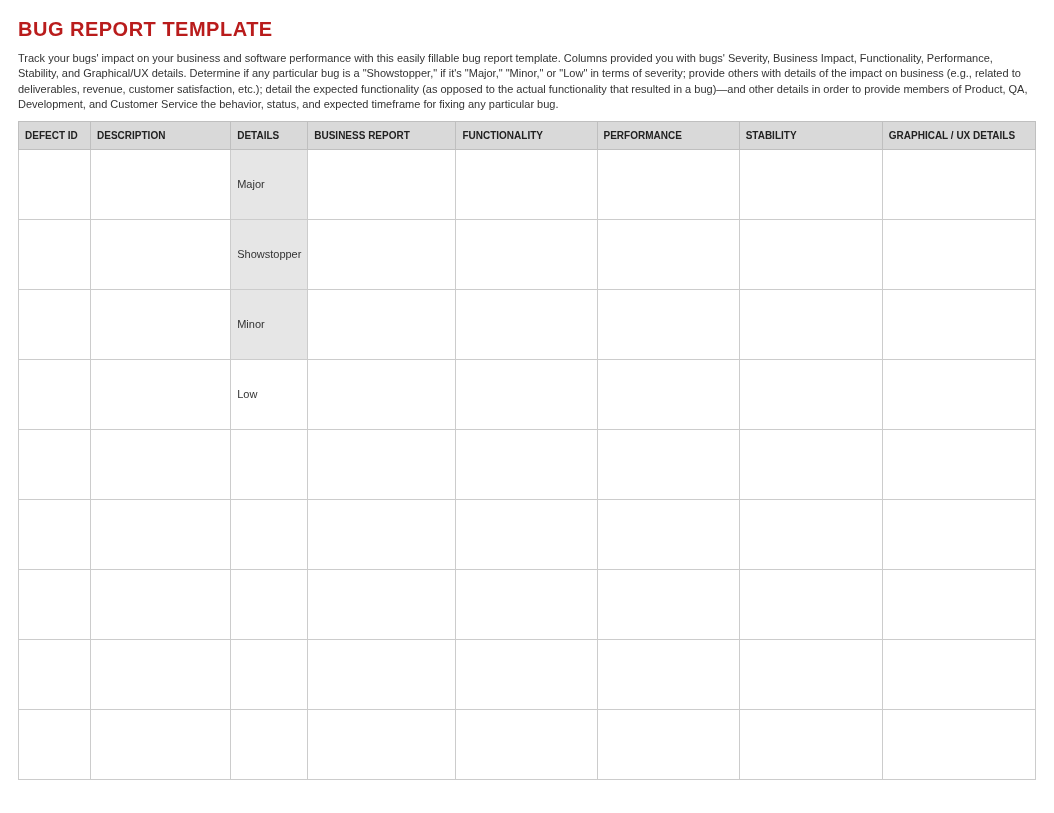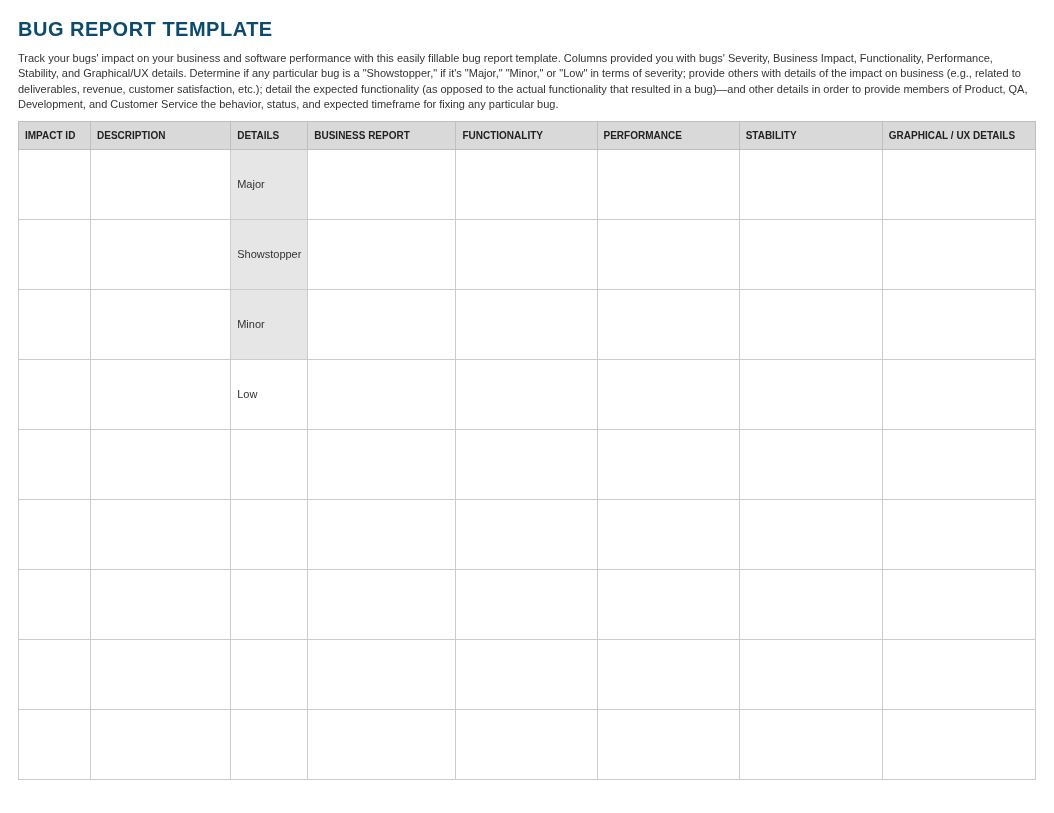--- a/index.html
+++ b/index.html
@@ -9,21 +9,21 @@
     }
     body {
       font-family: Arial, Helvetica, sans-serif;
       background: #ffffff;
       padding: 18px;
       width: 1054px;
     }
     .title {
       font-size: 20px;
       font-weight: bold;
-      color: #0c4a6e;
+      color: #b91c1c;
       letter-spacing: 0.5px;
       margin-bottom: 10px;
     }
     .description {
       font-size: 11px;
       color: #333333;
       line-height: 1.4;
       margin-bottom: 8px;
     }
     table {
@@ -74,21 +74,21 @@
     <col class="col-desc">
     <col class="col-sev">
     <col class="col-impact">
     <col class="col-func">
     <col class="col-perf">
     <col class="col-stab">
     <col class="col-ux">
   </colgroup>
   <thead>
     <tr>
-      <th>IMPACT ID</th>
+      <th>DEFECT ID</th>
       <th>DESCRIPTION</th>
       <th>DETAILS</th>
       <th>BUSINESS REPORT</th>
       <th>FUNCTIONALITY</th>
       <th>PERFORMANCE</th>
       <th>STABILITY</th>
       <th>GRAPHICAL / UX DETAILS</th>
     </tr>
   </thead>
   <tbody id="table-body">

